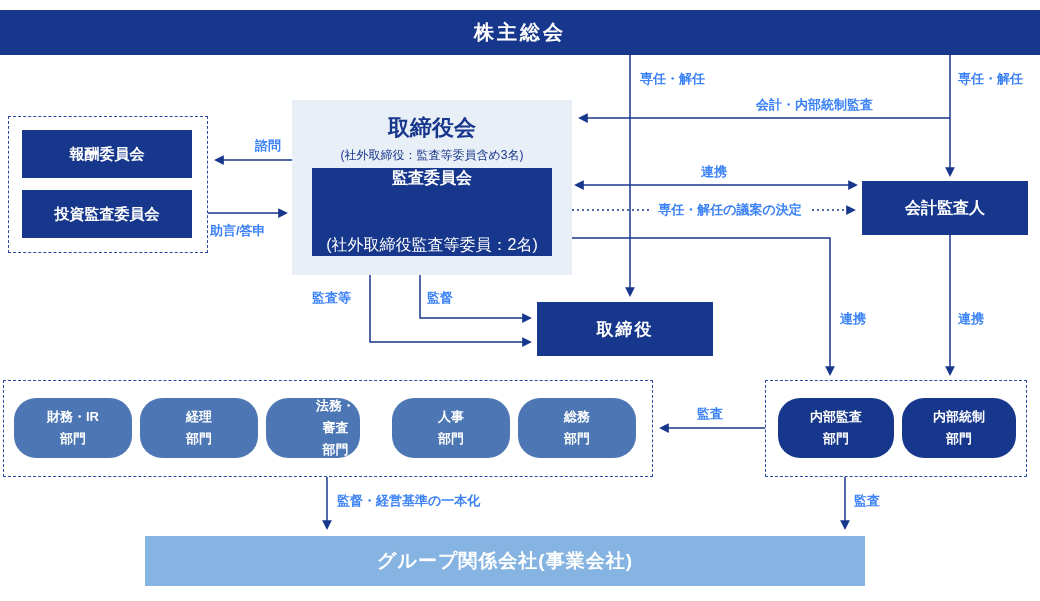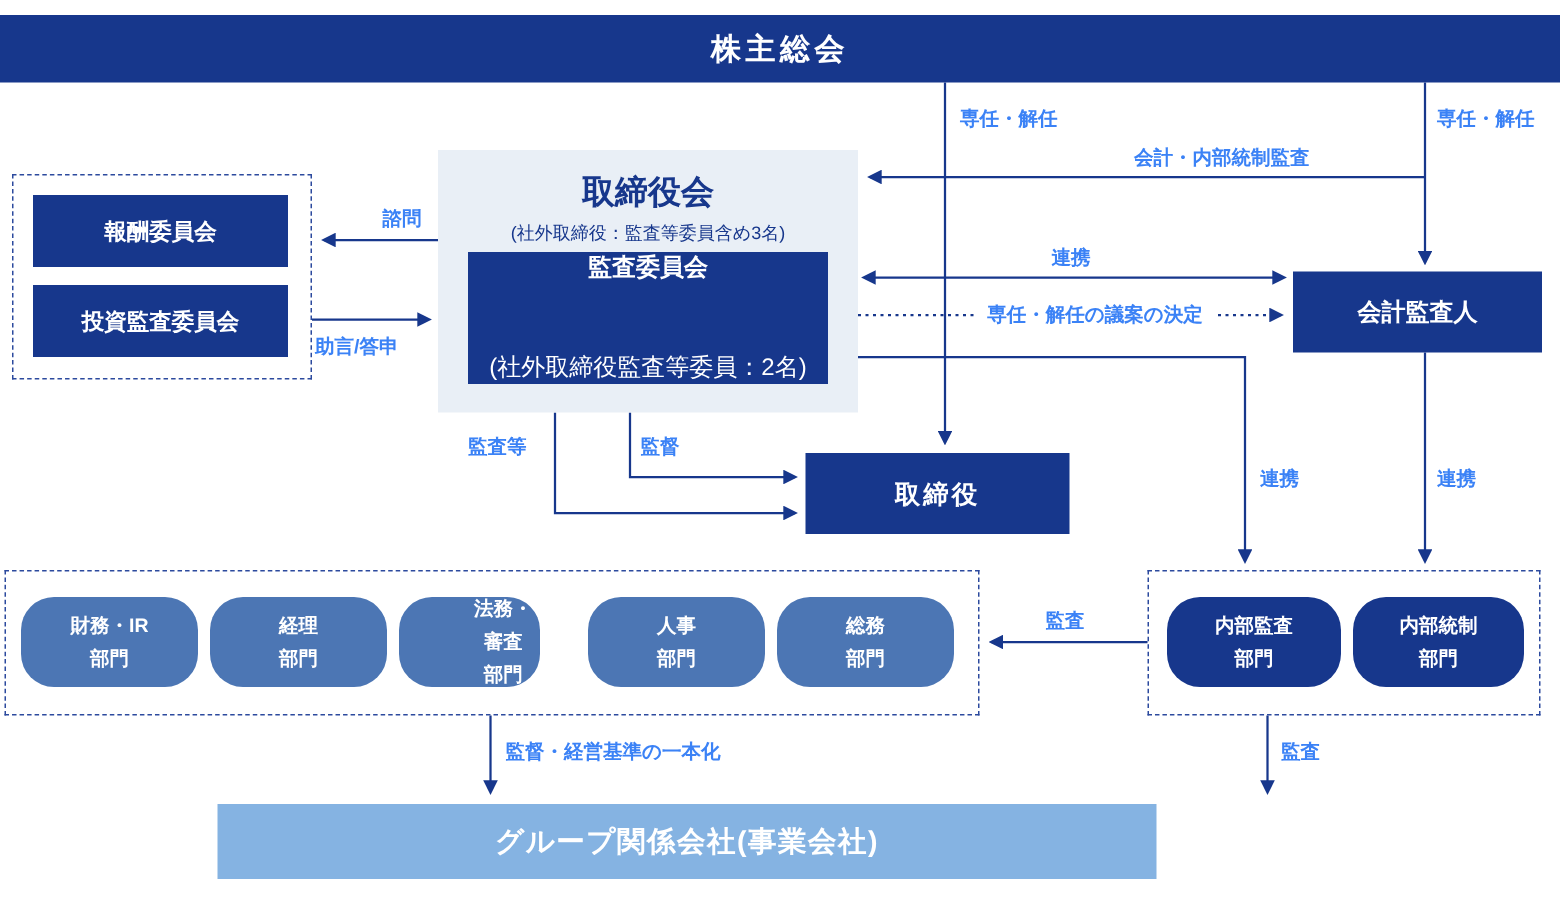--- a/index.html
+++ b/index.html
@@ -116,21 +116,21 @@
   <div class="abs dashed" style="left:765px;top:380px;width:262px;height:97px;"></div>
   <div class="abs deptbox navydept" style="left:778px;top:398px;width:116px;height:60px;">
     <span>内部監査</span>
     <span>部門</span>
   </div>
   <div class="abs deptbox navydept" style="left:902px;top:398px;width:114px;height:60px;">
     <span>内部統制</span>
     <span>部門</span>
   </div>
 
-  <div class="abs" style="left:145px;top:536px;width:626px;height:50px;background:#85b3e2;color:#fff;display:flex;align-items:center;justify-content:center;font-weight:bold;font-size:19px;letter-spacing:1px;">
+  <div class="abs" style="left:145px;top:536px;width:720px;height:50px;background:#85b3e2;color:#fff;display:flex;align-items:center;justify-content:center;font-weight:bold;font-size:19px;letter-spacing:1px;">
     <span>グループ関係会社(事業会社)</span>
   </div>
 
   <div class="lbl" style="left:640px;top:70px;">専任・解任</div>
   <div class="lbl" style="left:958px;top:70px;">専任・解任</div>
   <div class="lbl" style="left:756px;top:96px;">会計・内部統制監査</div>
   <div class="lbl" style="left:701px;top:163px;">連携</div>
   <div class="lbl lbl-online" style="left:730px;top:210px;">専任・解任の議案の決定</div>
   <div class="lbl" style="left:231px;top:137px;padding-left:24px;">諮問</div>
   <div class="lbl" style="left:210px;top:222px;">助言/答申</div>

